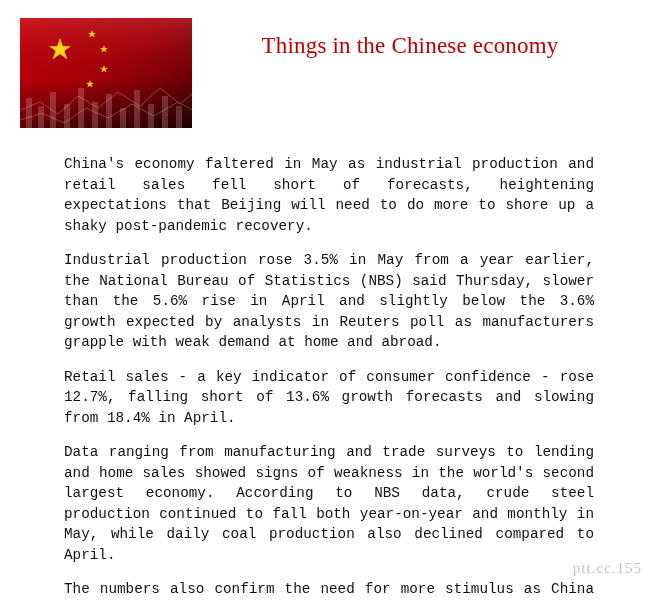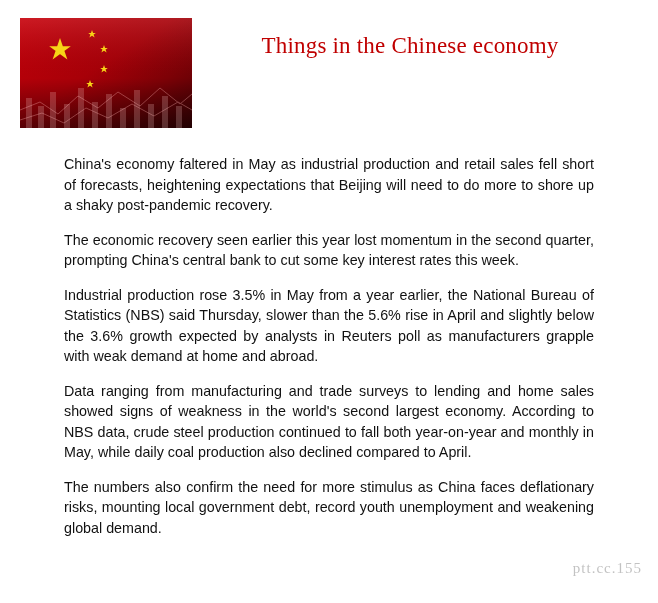--- a/index.html
+++ b/index.html
@@ -57,21 +57,21 @@
   .article {
     padding: 26px 64px 0 64px;
     box-sizing: border-box;
   }
   .para {
     font-size: 14.3px;
     line-height: 20.5px;
     text-align: justify;
     margin: 0 0 14px 0;
     color: #111111;
-    font-family: Liberation Sans, sans-serif;
+    font-family: Liberation Mono, monospace;
   }
   .watermark {
     position: absolute;
     right: 16px;
     bottom: 26px;
     font-family: Liberation Serif, serif;
     font-size: 15px;
     color: rgba(120,120,120,0.45);
     letter-spacing: 1px;
     user-select: none;
@@ -131,22 +131,22 @@
     </div>
 
     <div class="title-block">
       <div class="title-line">Things in the Chinese economy</div>
     </div>
 
   </div>
 
   <div class="article">
     <p class="para">China's economy faltered in May as industrial production and retail sales fell short of forecasts, heightening expectations that Beijing will need to do more to shore up a shaky post-pandemic recovery.</p>
-    <p class="para">The economic recovery seen earlier this year lost momentum in the second quarter, prompting China's central bank to cut some key interest rates this week.</p>
     <p class="para">Industrial production rose 3.5% in May from a year earlier, the National Bureau of Statistics (NBS) said Thursday, slower than the 5.6% rise in April and slightly below the 3.6% growth expected by analysts in Reuters poll as manufacturers grapple with weak demand at home and abroad.</p>
+    <p class="para">Retail sales - a key indicator of consumer confidence - rose 12.7%, falling short of 13.6% growth forecasts and slowing from 18.4% in April.</p>
     <p class="para">Data ranging from manufacturing and trade surveys to lending and home sales showed signs of weakness in the world's second largest economy. According to NBS data, crude steel production continued to fall both year-on-year and monthly in May, while daily coal production also declined compared to April.</p>
     <p class="para">The numbers also confirm the need for more stimulus as China faces deflationary risks, mounting local government debt, record youth unemployment and weakening global demand.</p>
 
   </div>
 
   <div class="watermark">ptt.cc.155</div>
 
 </div>
 
 </body></html>

